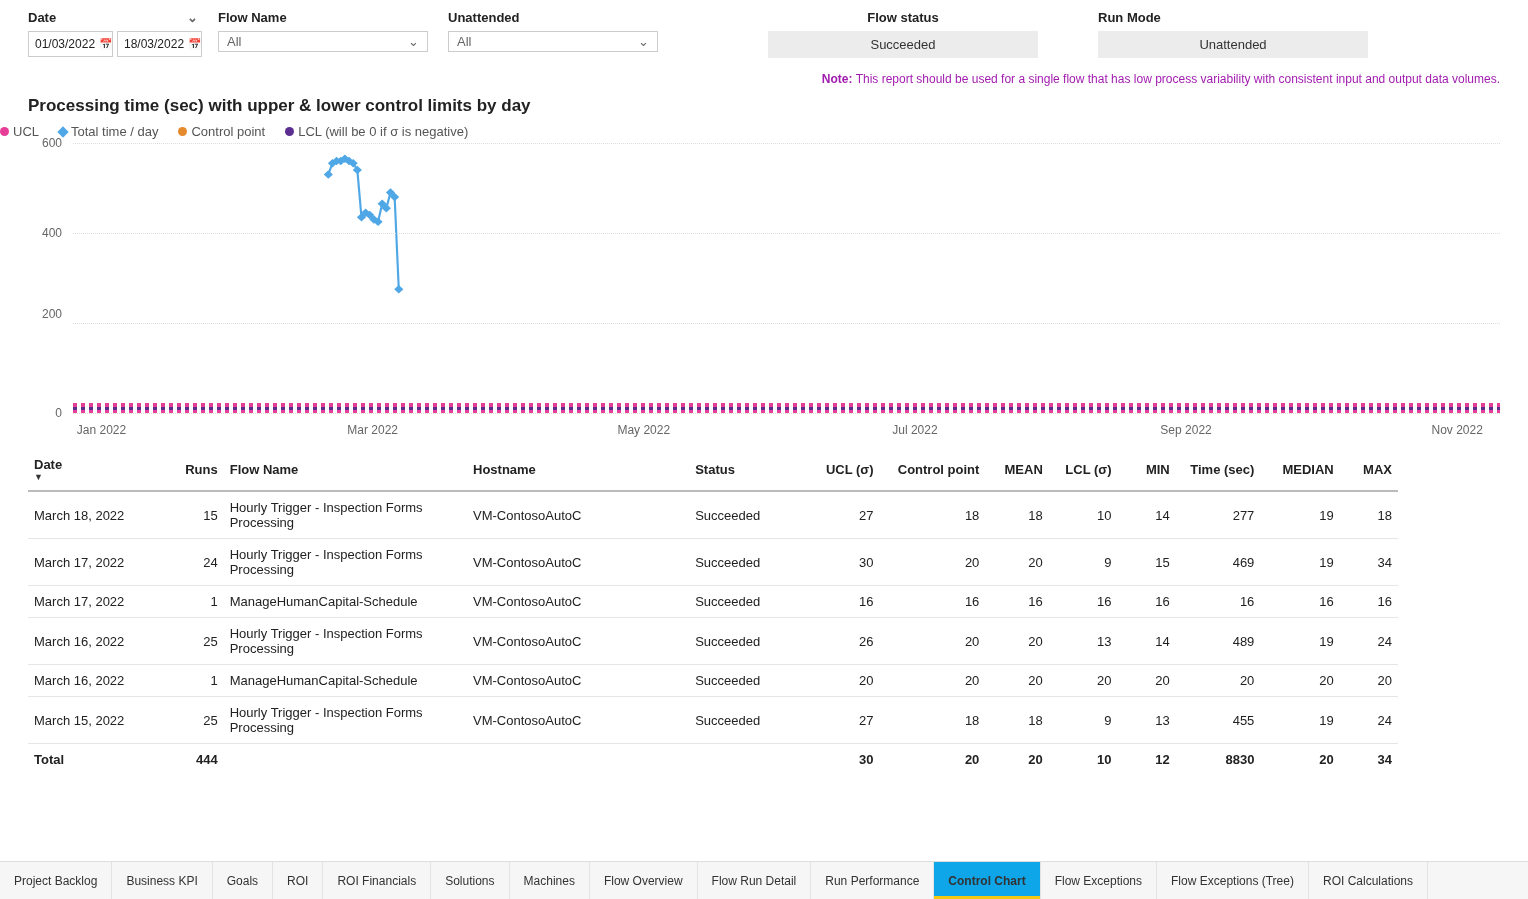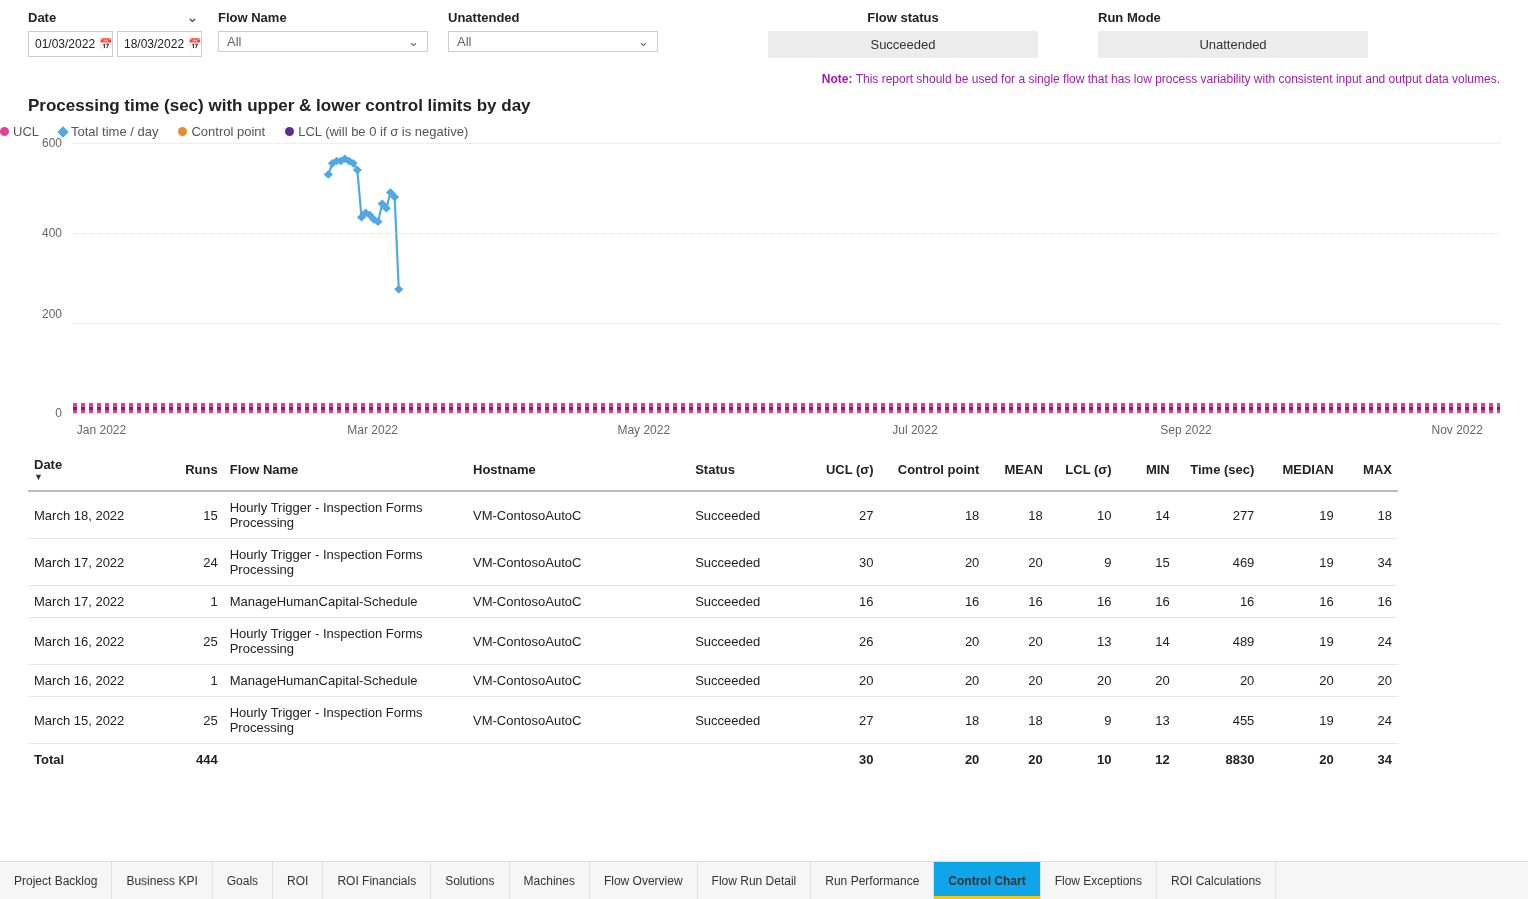--- a/index.html
+++ b/index.html
@@ -457,14 +457,15 @@
     <div class="tab">Goals</div>
     <div class="tab">ROI</div>
     <div class="tab">ROI Financials</div>
     <div class="tab">Solutions</div>
     <div class="tab">Machines</div>
     <div class="tab">Flow Overview</div>
     <div class="tab">Flow Run Detail</div>
     <div class="tab">Run Performance</div>
     <div class="tab active">Control Chart</div>
     <div class="tab">Flow Exceptions</div>
+    <div class="tab">Flow Exceptions (Tree)</div>
     <div class="tab">ROI Calculations</div>
   </div>
 
 </body></html>

